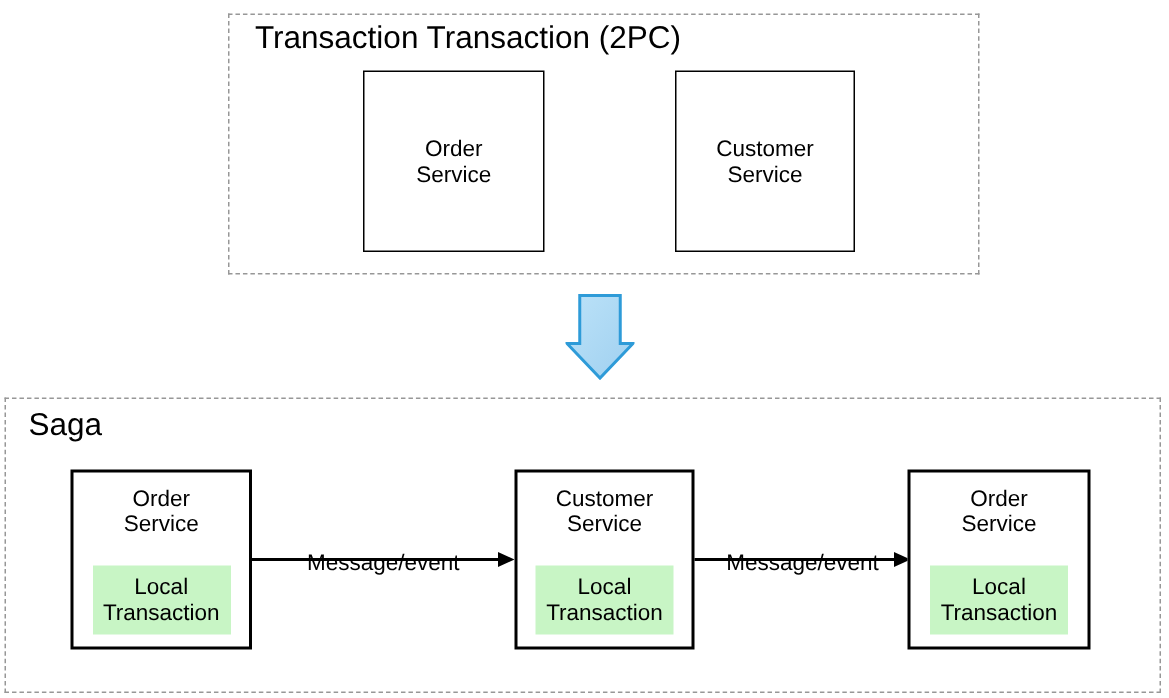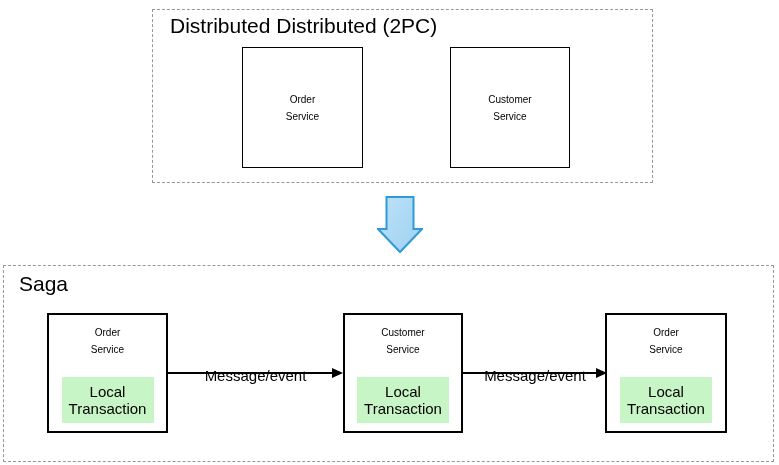--- a/index.html
+++ b/index.html
@@ -40,21 +40,21 @@
     background: #ffffff;
     border: 1.5px solid var(--box-border);
   }
   .service-box.thick { border-width: 2px; }
   .centered-flex {
     display: flex;
     align-items: center;
     justify-content: center;
   }
   .service-name {
-    font-size: 10px;
+    font-size: 15px;
     line-height: 17px;
     text-align: center;
   }
   .saga-name {
     position: absolute;
     top: 9px;
     left: 0;
     right: 0;
   }
   .local-box {
@@ -102,21 +102,21 @@
     width: 46px;
     height: 58px;
   }
 </style>
 </head>
 <body>
 
 <div class="canvas">
 
   <div class="dashed-box" style="left:152px; top:9px; width:501px; height:174px;">
-    <div class="group-title" style="left:17px; top:4px;">Distributed Distributed (2PC)</div>
+    <div class="group-title" style="left:17px; top:4px;">Transaction Transaction (2PC)</div>
   </div>
 
   <div class="service-box centered-flex" style="left:242px; top:47px; width:121px; height:121px;">
     <div class="service-name">
       <div>Order</div>
       <div>Service</div>
     </div>
   </div>
 
   <div class="service-box centered-flex" style="left:450px; top:47px; width:120px; height:121px;">

